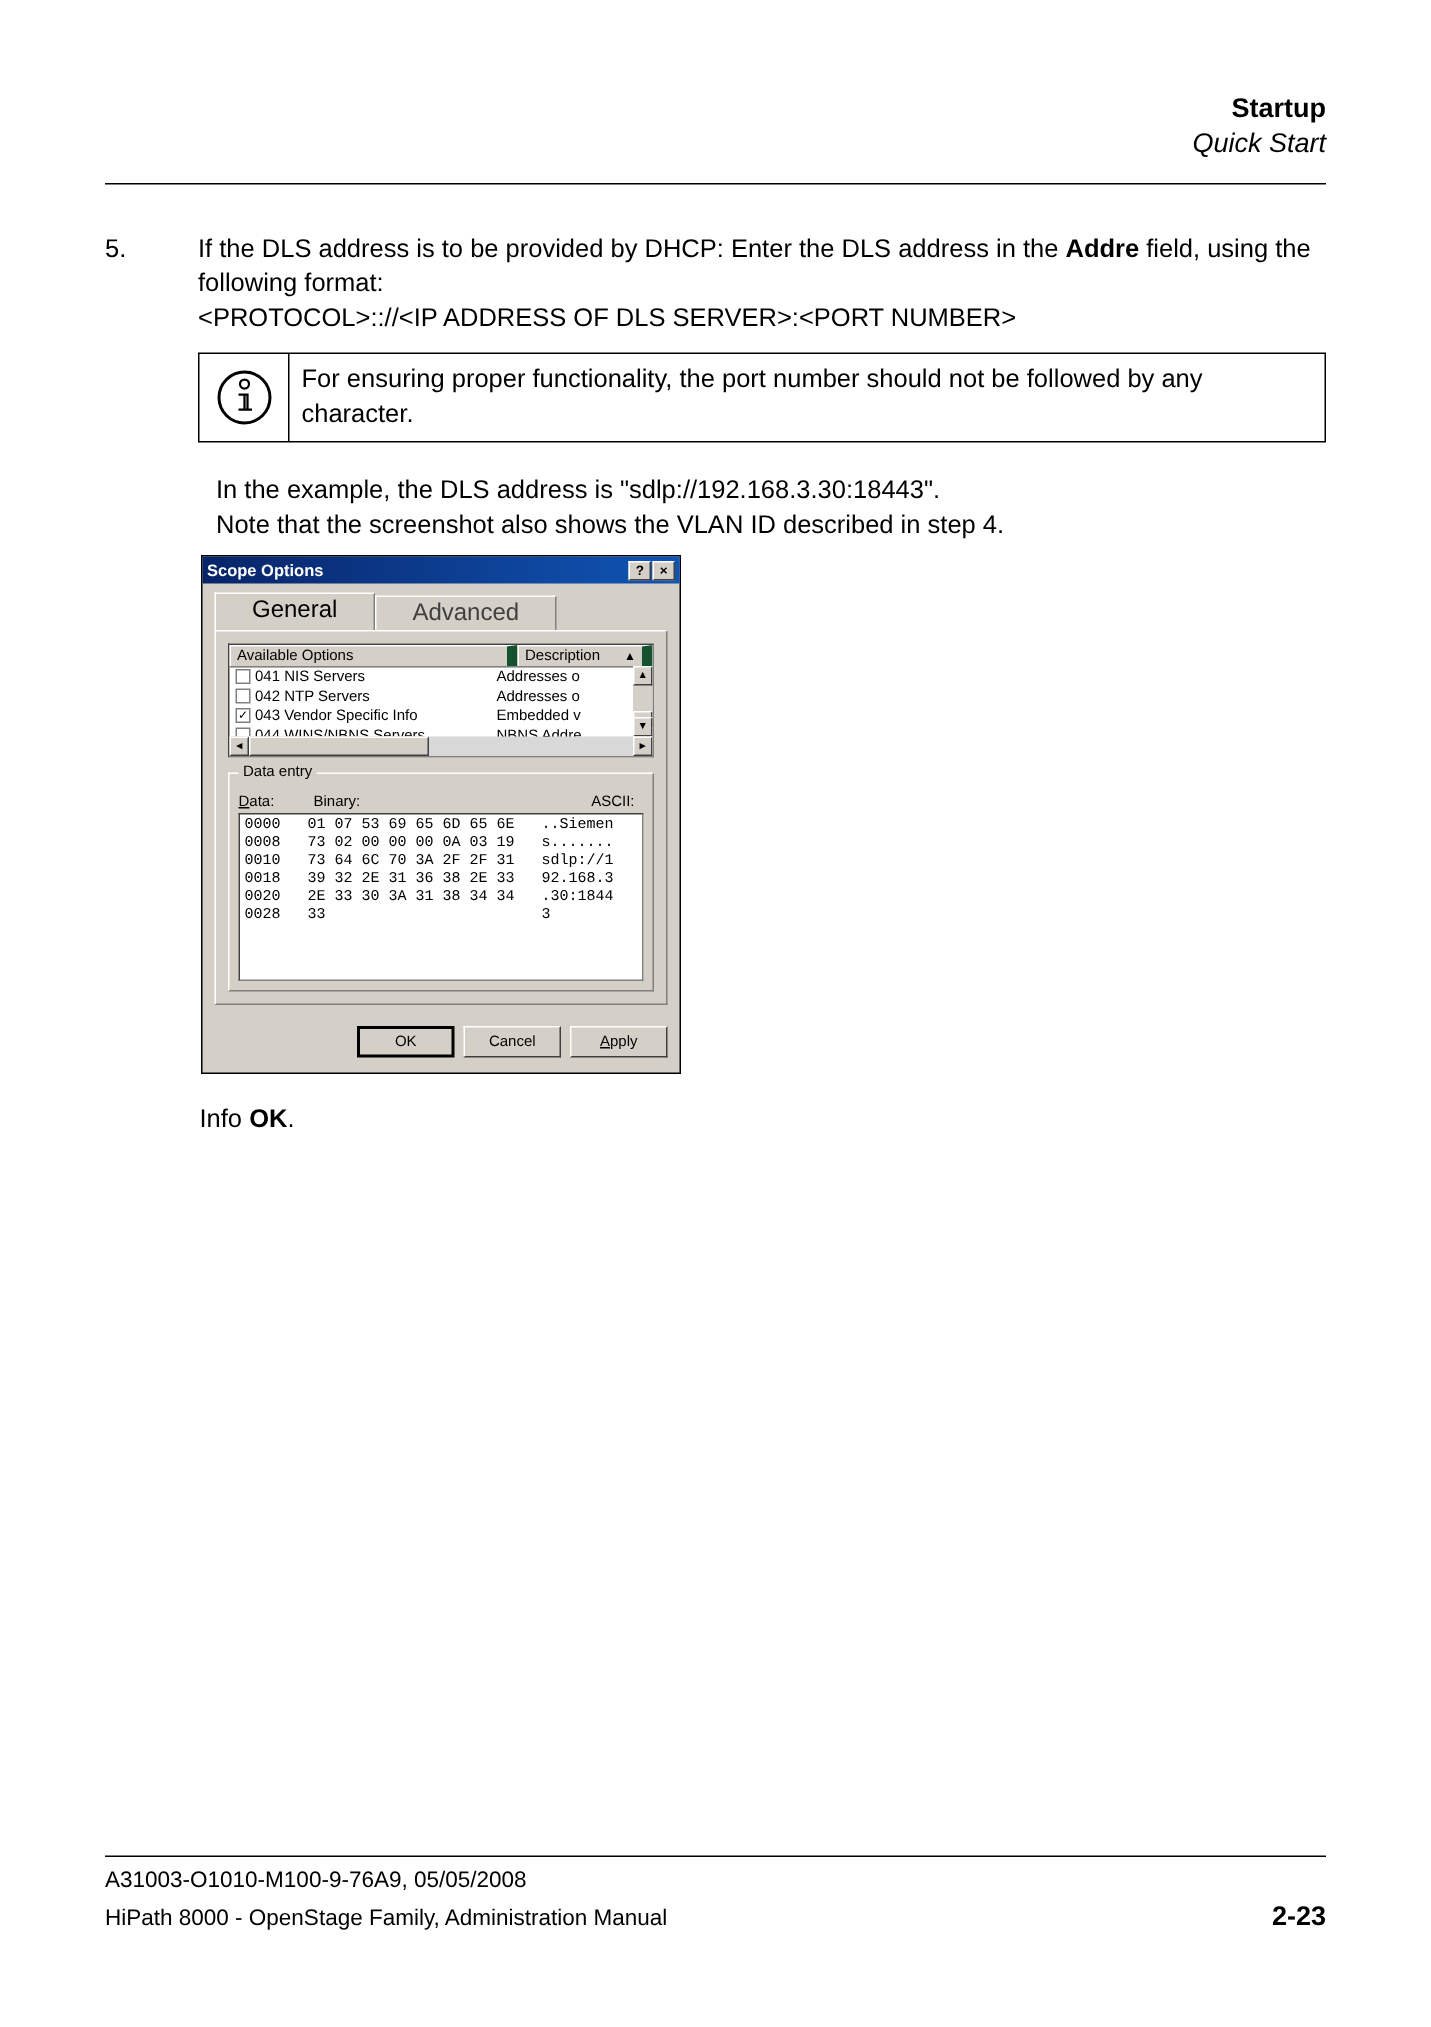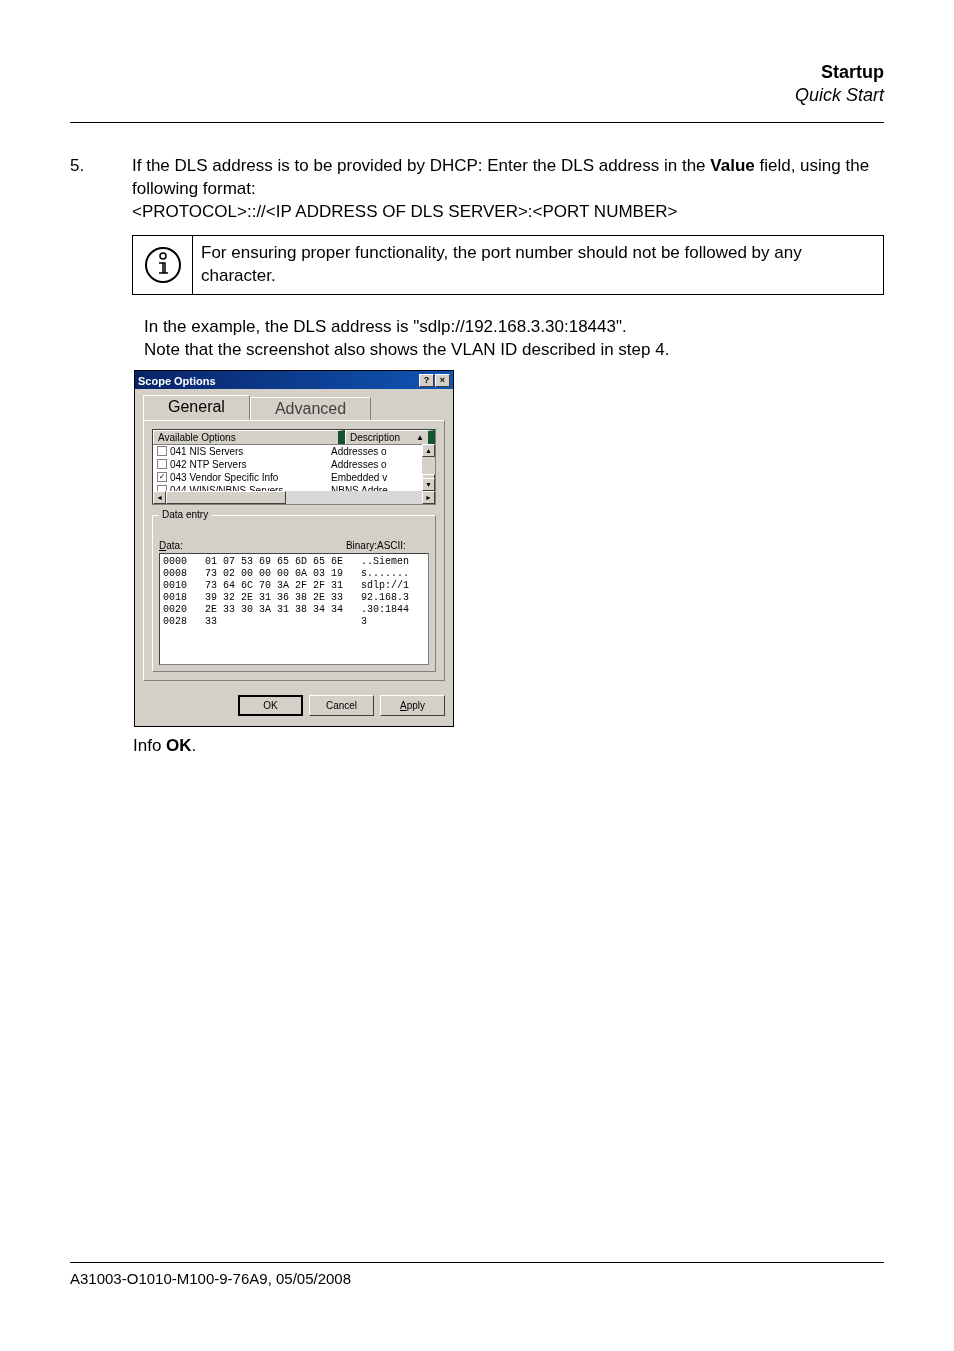--- a/index.html
+++ b/index.html
@@ -203,40 +203,40 @@
       background: #d4d0c8;
       border: 1px solid #fff;
       border-right-color: #404040;
       border-bottom-color: #404040;
     }
     .fieldset {
       border: 1px solid #808080;
       border-top-color: #fff;
       border-left-color: #fff;
       margin-top: 10px;
-      padding: 20px 6px 6px 6px;
+      padding: 9px 6px 6px 6px;
       position: relative;
     }
     .fieldset .legend {
       position: absolute;
       top: -7px;
       left: 6px;
       background: #d4d0c8;
       padding: 0 3px;
       font-size: 10px;
     }
     .data-labels {
       display: flex;
       font-size: 10px;
       margin-bottom: 2px;
       margin-top: 4px;
     }
     .data-labels .l1 { width: 50px; }
-    .data-labels .l2 { width: 140px; text-align: right; margin-left: 28px; }
-    .data-labels .l3 { flex: 1; padding-right: 6px; }
+    .data-labels .l2 { width: 140px; text-align: left; }
+    .data-labels .l3 { flex: 1; text-align: right; padding-right: 6px; }
     .hex-area {
       background: #fff;
       border: 1px solid #808080;
       border-top-color: #404040;
       border-left-color: #404040;
       font-family: 'Courier New', monospace;
       font-size: 10px;
       padding: 2px 3px;
       height: 112px;
       white-space: pre;
@@ -288,21 +288,21 @@
 
 <div class="page-header">
   <div class="header-title">Startup</div>
   <div class="header-subtitle">Quick Start</div>
 </div>
 <div class="header-rule"></div>
 
 <div class="step">
   <div class="step-num">5.</div>
   <div class="step-body">
-    <span>If the DLS address is to be provided by DHCP: Enter the DLS address in the </span><span class="bold">Value</span><span> field, using the following format:</span>
+    <span>If the DLS address is to be provided by DHCP: Enter the DLS address in the </span><span class="bold">Addre</span><span> field, using the following format:</span>
     <br>
     <span>&lt;PROTOCOL&gt;:://&lt;IP ADDRESS OF DLS SERVER&gt;:&lt;PORT NUMBER&gt;</span>
   </div>
 </div>
 
 <div class="note-box">
   <div class="note-icon-cell">
     <svg width="40" height="40" viewBox="0 0 40 40">
       <circle cx="20" cy="20" r="17" fill="none" stroke="#000" stroke-width="2"></circle>
       <circle cx="20" cy="11" r="3" fill="none" stroke="#000" stroke-width="1.5"></circle>
@@ -394,13 +394,17 @@
   </div>
 </div>
 
 <div class="click-ok">
   <span>Info </span><span class="bold">OK</span><span>.</span>
 </div>
 
 <div class="footer">
   <div class="footer-rule"></div>
   <div>A31003-O1010-M100-9-76A9, 05/05/2008</div>
+  <div class="footer-row">
+    <span>HiPath 8000 - OpenStage Family, Administration Manual</span>
+    <span class="page-num">2-23</span>
+  </div>
 </div>
 
 </body></html>

